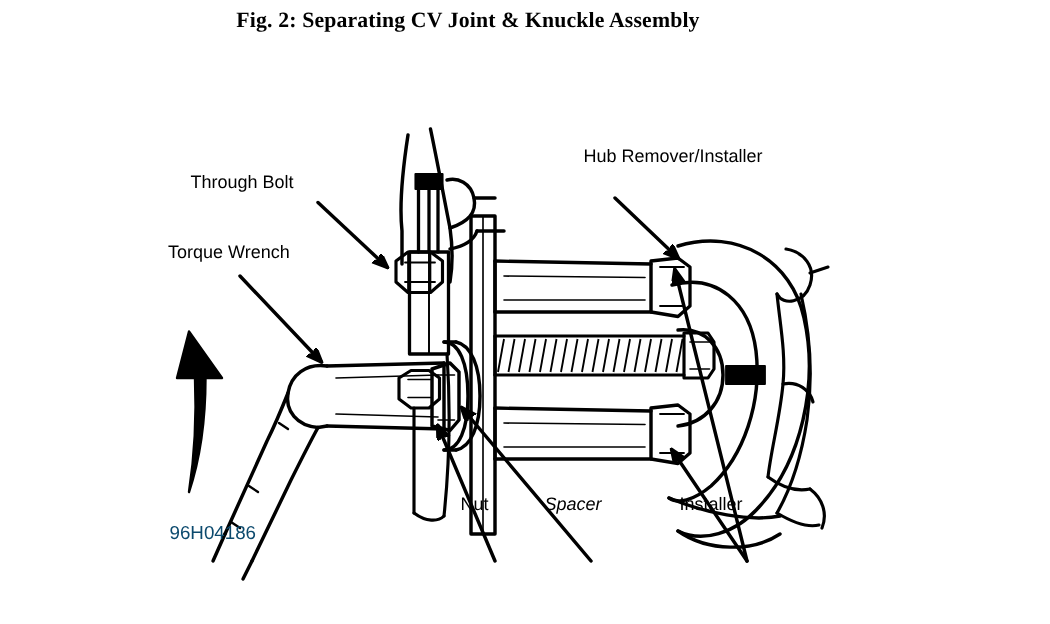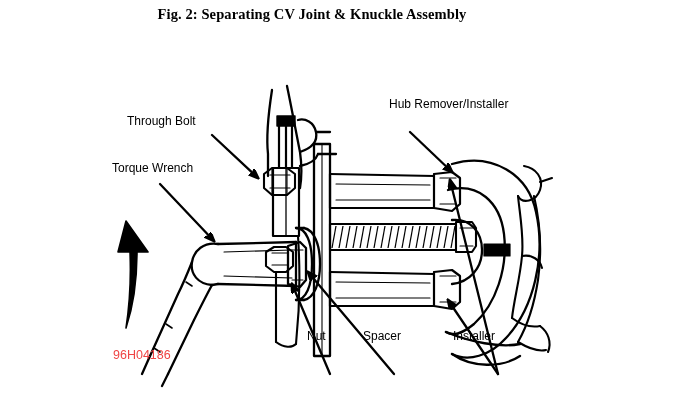--- a/index.html
+++ b/index.html
@@ -58,21 +58,21 @@
     font-family: "Liberation Sans", sans-serif;
     font-size: 12px;
     line-height: 17px;
     color: #000;
     white-space: nowrap;
   }
   .code-lbl {
     position: absolute;
     font-family: "Liberation Sans", sans-serif;
     font-size: 12.5px;
-    color: #ef4444;
+    color: #0c4a6e;
     white-space: nowrap;
   }
 </style>
 </head>
 <body>
 
 <div id="page">
 
   <div class="title-block">
     <div class="title-line">Fig. 2: Separating CV Joint &amp; Knuckle Assembly</div>
@@ -257,20 +257,20 @@
     </svg>
 
     <div class="lbl" style="left:112px; top:104px;">Torque Wrench</div>
 
     <div class="lbl" style="left:127px; top:57px;">Through Bolt</div>
 
     <div class="lbl" style="left:389px; top:40px;">Hub Remover/Installer</div>
 
     <div class="lbl" style="left:307px; top:272px;">Nut</div>
 
-    <div class="lbl" style="left:363px; top:272px;">Spacer</div>
+    <div class="lbl" style="left:363px; top:272px;font-style:italic;">Spacer</div>
 
     <div class="lbl" style="left:453px; top:272px;">Installer</div>
 
     <div class="code-lbl" style="left:113px; top:292px;">96H04186</div>
 
   </div>
 </div>
 
 </body></html>

